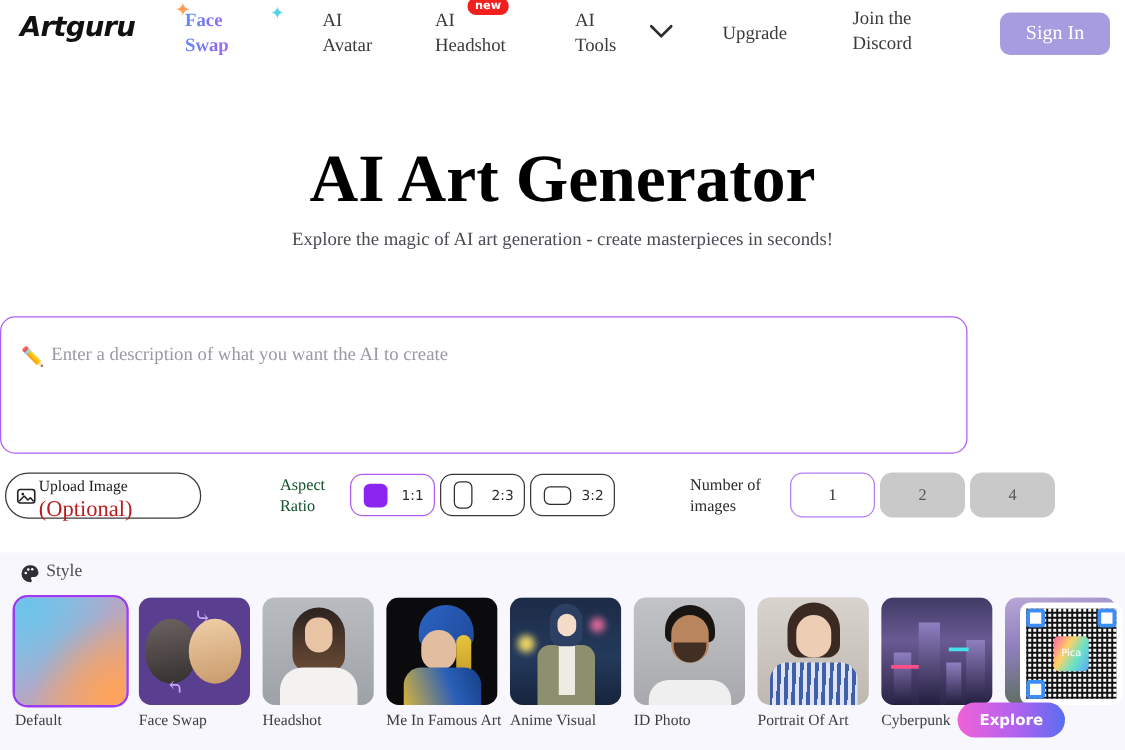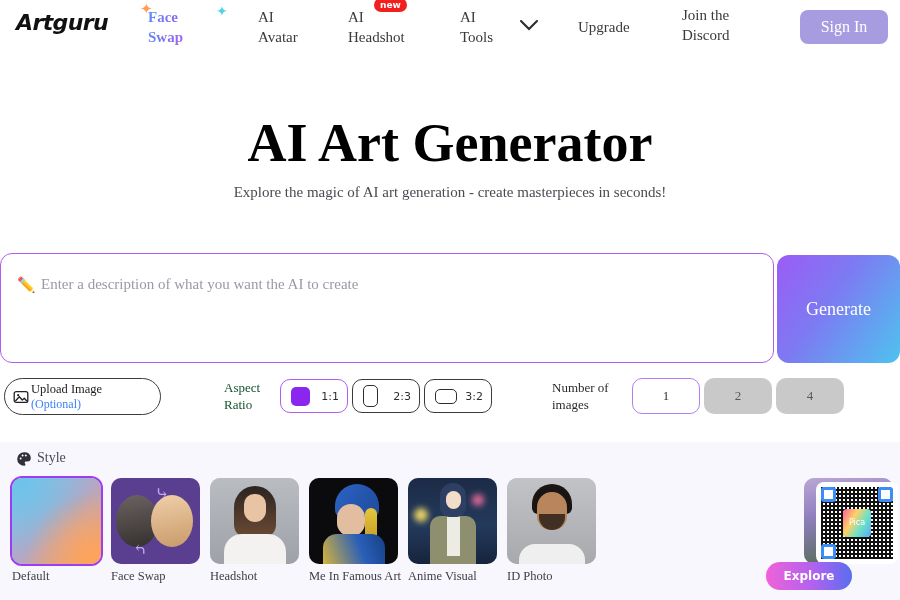--- a/index.html
+++ b/index.html
@@ -150,21 +150,21 @@
     position: absolute; left: 8px; top: 10px;
     width: 16px; height: 16px;
   }
   .upload-l1 {
     position: absolute; left: 26px; top: 3px;
     font-size: 12.5px; color: #1c1c1c;
     white-space: nowrap;
   }
   .upload-l2 {
     position: absolute; left: 26px; top: 18px;
-    font-size: 12px; color: #3b82f6;
+    font-size: 18px; color: #b91c1c;
     white-space: nowrap;
   }
 
   .aspect-label {
     position: absolute; left: 224px; top: 5px;
     width: 60px;
     font-size: 13px; line-height: 17px; color: #14532d;
   }
   .ar-btn {
     position: absolute; top: 5px;
@@ -442,21 +442,20 @@
 </div>
 
 <div class="hero-title">AI Art Generator</div>
 <div class="hero-sub">Explore the magic of AI art generation - create masterpieces in seconds!</div>
 
 <div class="prompt-wrap">
   <div class="prompt-box">
     <span class="prompt-icon">✏️</span>
     <span class="prompt-ph">Enter a description of what you want the AI to create</span>
   </div>
-  <button class="generate-btn">Generate</button>
 </div>
 
 <div class="opts">
 
   <div class="upload-btn">
     <svg class="upload-ico" viewBox="0 0 16 16">
       <rect x="1.2" y="2.6" width="13.6" height="10.8" rx="2" fill="none" stroke="#222" stroke-width="1.3"></rect>
       <circle cx="5.2" cy="6.2" r="1.1" fill="#222"></circle>
       <path d="M2.4 12 L6.3 7.8 L9.3 11 L11.3 9.2 L13.8 12" fill="none" stroke="#222" stroke-width="1.3" stroke-linejoin="round"></path>
     </svg>
@@ -567,21 +566,44 @@
         <div class="a-idphoto">
             <span class="body"></span>
             <span class="hair"></span>
             <span class="face"></span>
             <span class="beard"></span>
           </div>
       </div>
       <div class="cap">ID Photo</div>
     </div>
 
-
+    <div class="thumb t6">
+      <div class="img">
+        <div class="a-portrait">
+            <span class="hair"></span>
+            <span class="face"></span>
+            <span class="shirt"></span>
+          </div>
+      </div>
+      <div class="cap">Portrait Of Art</div>
+    </div>
+
+    <div class="thumb t7">
+      <div class="img">
+        <div class="a-cyber">
+            <span class="b1"></span>
+            <span class="b2"></span>
+            <span class="b3"></span>
+            <span class="b4"></span>
+            <span class="neon1"></span>
+            <span class="neon2"></span>
+          </div>
+      </div>
+      <div class="cap">Cyberpunk</div>
+    </div>
 
     <div class="thumb t8">
       <div class="img">
         <div class="a-3d">
             <span class="hair"></span>
             <span class="face"></span>
             <span class="flower"></span>
           </div>
       </div>
       <div class="cap">3D</div>

